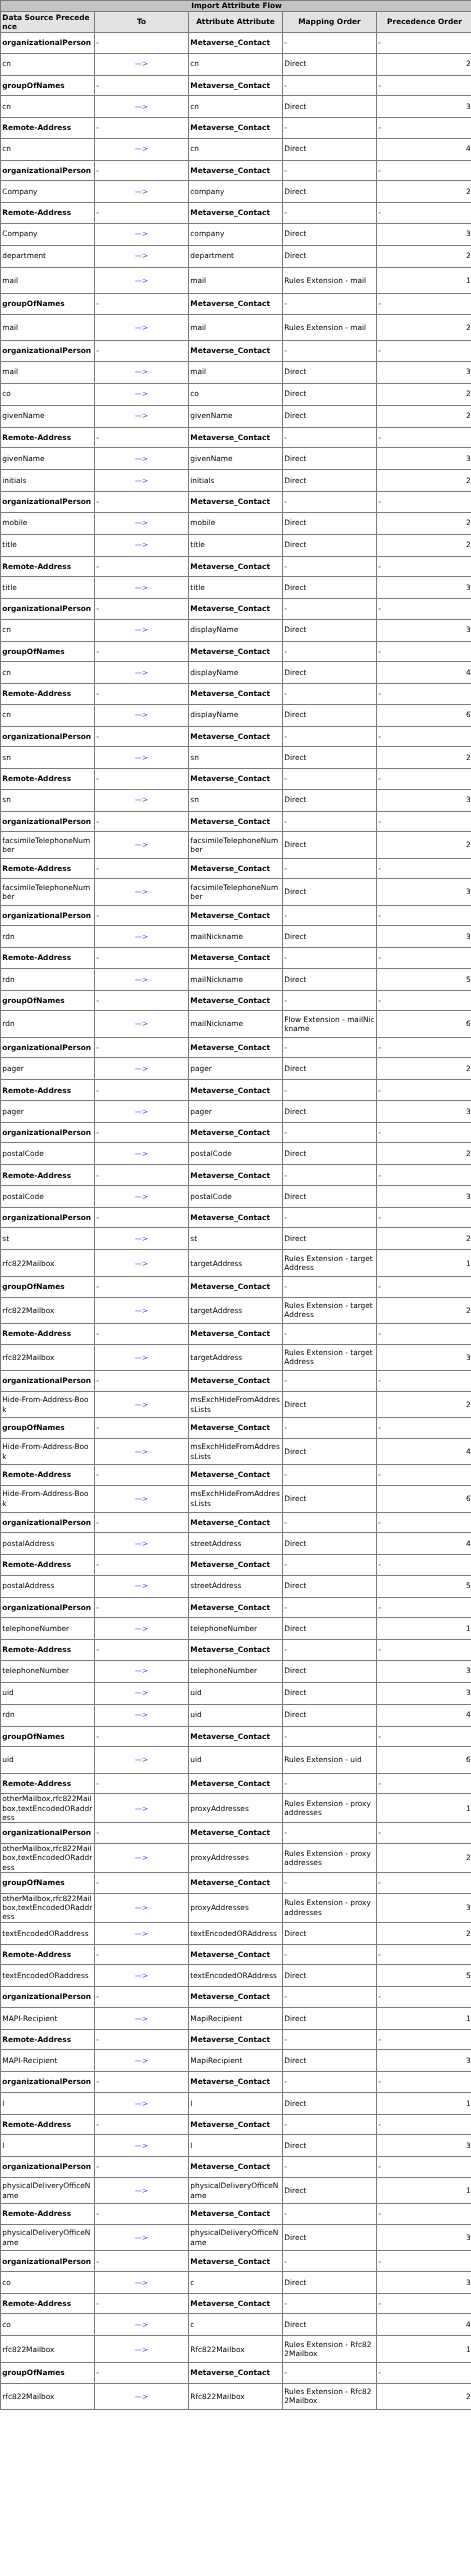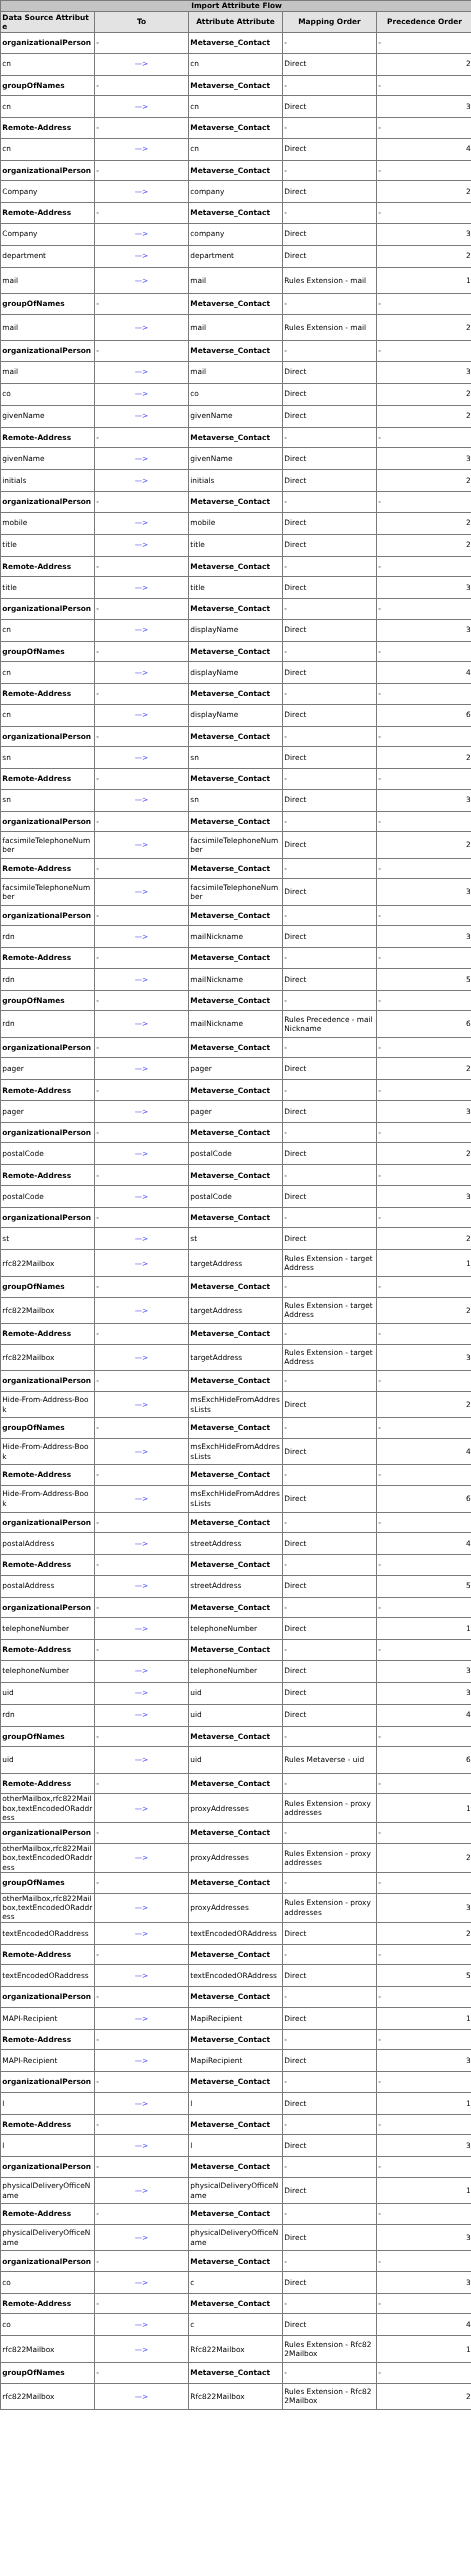--- a/index.html
+++ b/index.html
@@ -27,21 +27,21 @@
       <col class="c2">
       <col class="c3">
       <col class="c4">
       <col class="c5">
   </colgroup>
   <thead>
     <tr class="title-row">
       <th colspan="5">Import Attribute Flow</th>
     </tr>
     <tr class="header-row">
-      <th class="left">Data Source Attribute</th>
+      <th class="left">Data Source Precedence</th>
       <th>To</th>
       <th>Attribute Attribute</th>
       <th>Mapping Order</th>
       <th>Precedence Order</th>
     </tr>
   </thead>
   <tbody id="rows">
       <tr class="group">
         <td class="src">organizationalPerson</td>
         <td class="to">-</td>
@@ -354,21 +354,21 @@
         <td class="src">groupOfNames</td>
         <td class="to">-</td>
         <td class="mv">Metaverse_Contact</td>
         <td class="maptype">-</td>
         <td class="orderdash">-</td>
       </tr>
       <tr class="map tall">
         <td class="src">rdn</td>
         <td class="arrow">—&gt;</td>
         <td class="mv">mailNickname</td>
-        <td class="maptype">Rules Precedence - mailNickname</td>
+        <td class="maptype">Flow Extension - mailNickname</td>
         <td class="order">6</td>
       </tr>
       <tr class="group">
         <td class="src">organizationalPerson</td>
         <td class="to">-</td>
         <td class="mv">Metaverse_Contact</td>
         <td class="maptype">-</td>
         <td class="orderdash">-</td>
       </tr>
       <tr class="map">
@@ -585,21 +585,21 @@
         <td class="src">groupOfNames</td>
         <td class="to">-</td>
         <td class="mv">Metaverse_Contact</td>
         <td class="maptype">-</td>
         <td class="orderdash">-</td>
       </tr>
       <tr class="map tall">
         <td class="src">uid</td>
         <td class="arrow">—&gt;</td>
         <td class="mv">uid</td>
-        <td class="maptype">Rules Metaverse - uid</td>
+        <td class="maptype">Rules Extension - uid</td>
         <td class="order">6</td>
       </tr>
       <tr class="group">
         <td class="src">Remote-Address</td>
         <td class="to">-</td>
         <td class="mv">Metaverse_Contact</td>
         <td class="maptype">-</td>
         <td class="orderdash">-</td>
       </tr>
       <tr class="map xtall">

